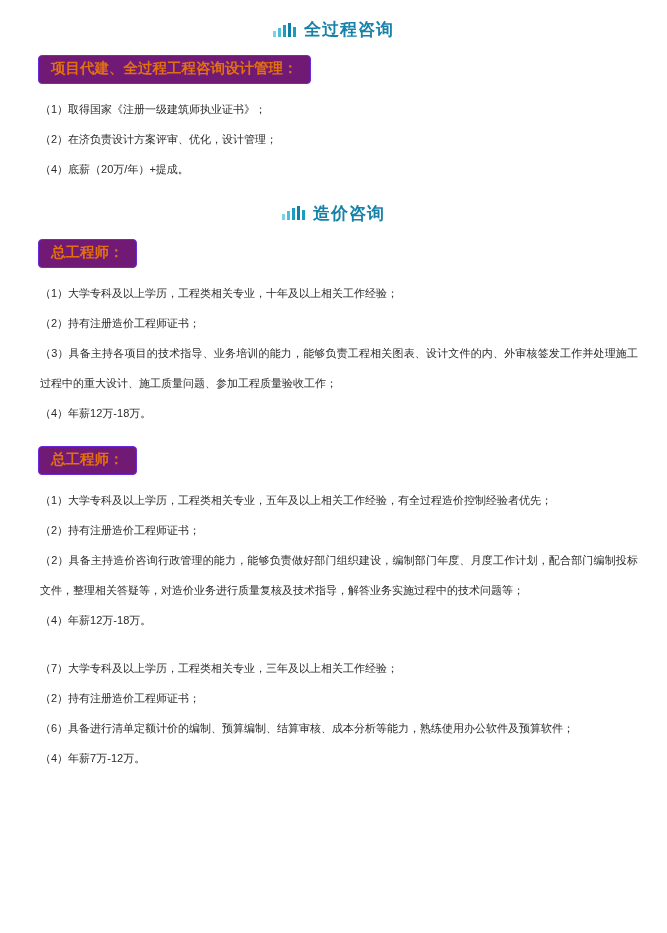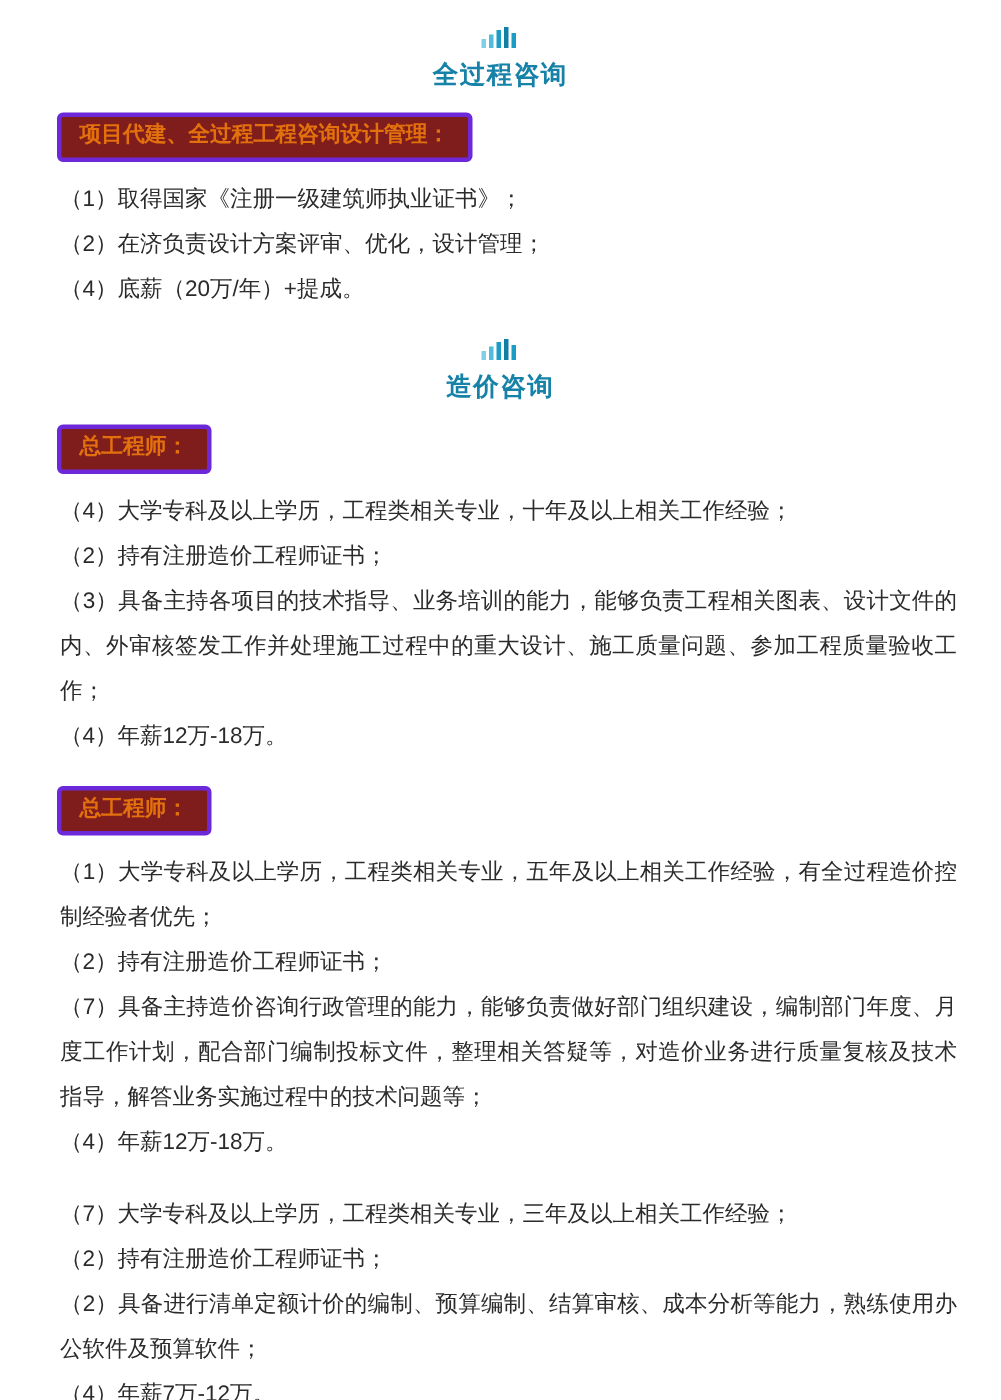--- a/index.html
+++ b/index.html
@@ -20,21 +20,20 @@
     padding: 10px 22px 16px 22px;
   }
 
   
   .section-head {
     display: flex;
     align-items: center;
     justify-content: center;
     gap: 6px;
     margin: 8px 0 14px 0;
-    flex-direction: column;
   }
   .bars {
     display: inline-flex;
     align-items: flex-end;
     gap: 2px;
     height: 14px;
     margin-right: 2px;
   }
   .bars i {
     display: block;
@@ -52,38 +51,38 @@
     color: #1782a8;
     letter-spacing: 1px;
   }
 
   
   .job-title-wrap {
     margin: 4px 0 10px 16px;
   }
   .job-title {
     display: inline-block;
-    border: 3px solid #6d28d9;
+    border: 1px solid #6d28d9;
     border-radius: 4px;
     padding: 5px 12px 6px 12px;
     color: #e2700d;
     font-size: 14.5px;
     font-weight: bold;
     line-height: 1.1;
-    background: #7f1d1d;
+    background: #701a75;
   }
 
   
   .items {
     margin: 0 0 18px 0;
     padding: 0;
     list-style: none;
   }
   .items li {
-    font-size: 15px;
+    font-size: 11px;
     line-height: 30px;
     color: #2b2b2b;
     margin: 0 1px 0 0;
     padding: 0 6px 0 18px;
     text-align: justify;
   }
   .group { margin-bottom: 6px; }
 </style>
 </head>
 <body>
@@ -124,42 +123,42 @@
           <i></i>
       </span>
       <span class="section-title">造价咨询</span>
     </div>
 
     <div class="group">
       <div class="job-title-wrap">
         <span class="job-title">总工程师：</span>
       </div>
       <ul class="items">
-        <li>（4）大学专科及以上学历，工程类相关专业，十年及以上相关工作经验；</li>
+        <li>（1）大学专科及以上学历，工程类相关专业，十年及以上相关工作经验；</li>
         <li>（2）持有注册造价工程师证书；</li>
         <li>（3）具备主持各项目的技术指导、业务培训的能力，能够负责工程相关图表、设计文件的内、外审核签发工作并处理施工过程中的重大设计、施工质量问题、参加工程质量验收工作；</li>
         <li>（4）年薪12万-18万。</li>
       </ul>
     </div>
 
     <div class="group">
       <div class="job-title-wrap">
         <span class="job-title">总工程师：</span>
       </div>
       <ul class="items">
         <li>（1）大学专科及以上学历，工程类相关专业，五年及以上相关工作经验，有全过程造价控制经验者优先；</li>
         <li>（2）持有注册造价工程师证书；</li>
-        <li>（7）具备主持造价咨询行政管理的能力，能够负责做好部门组织建设，编制部门年度、月度工作计划，配合部门编制投标文件，整理相关答疑等，对造价业务进行质量复核及技术指导，解答业务实施过程中的技术问题等；</li>
+        <li>（2）具备主持造价咨询行政管理的能力，能够负责做好部门组织建设，编制部门年度、月度工作计划，配合部门编制投标文件，整理相关答疑等，对造价业务进行质量复核及技术指导，解答业务实施过程中的技术问题等；</li>
         <li>（4）年薪12万-18万。</li>
       </ul>
     </div>
 
     <div class="group">
       <ul class="items">
         <li>（7）大学专科及以上学历，工程类相关专业，三年及以上相关工作经验；</li>
         <li>（2）持有注册造价工程师证书；</li>
-        <li>（2）具备进行清单定额计价的编制、预算编制、结算审核、成本分析等能力，熟练使用办公软件及预算软件；</li>
+        <li>（6）具备进行清单定额计价的编制、预算编制、结算审核、成本分析等能力，熟练使用办公软件及预算软件；</li>
         <li>（4）年薪7万-12万。</li>
       </ul>
     </div>
   </div>
 
 </div>
 
 </body></html>

